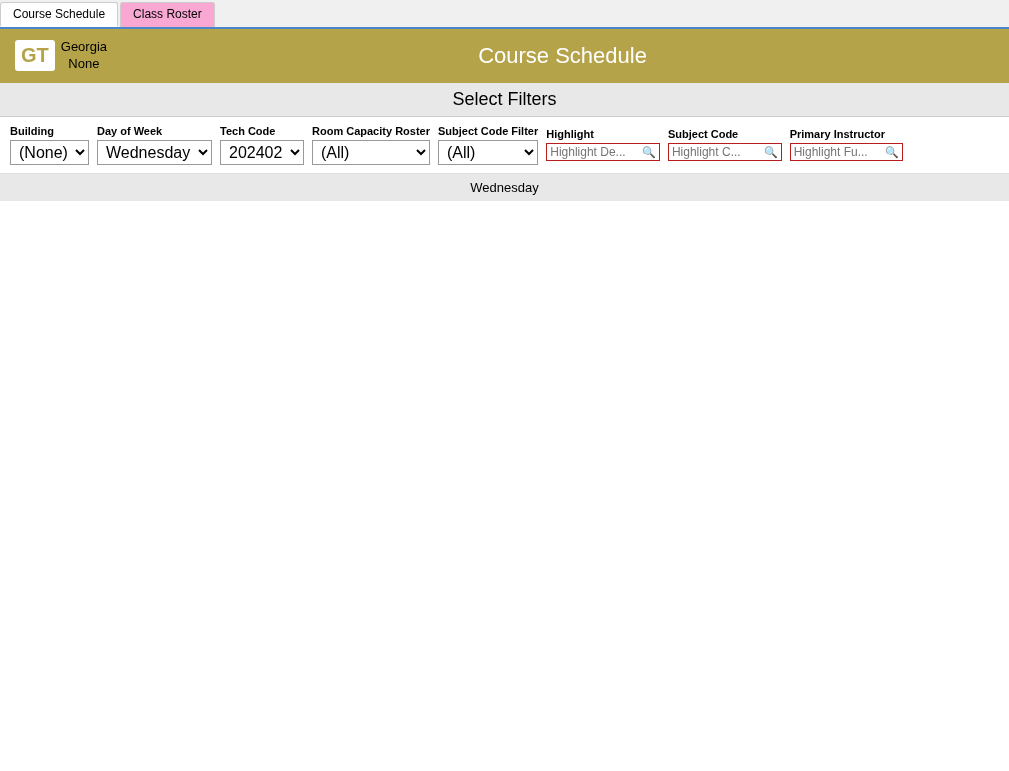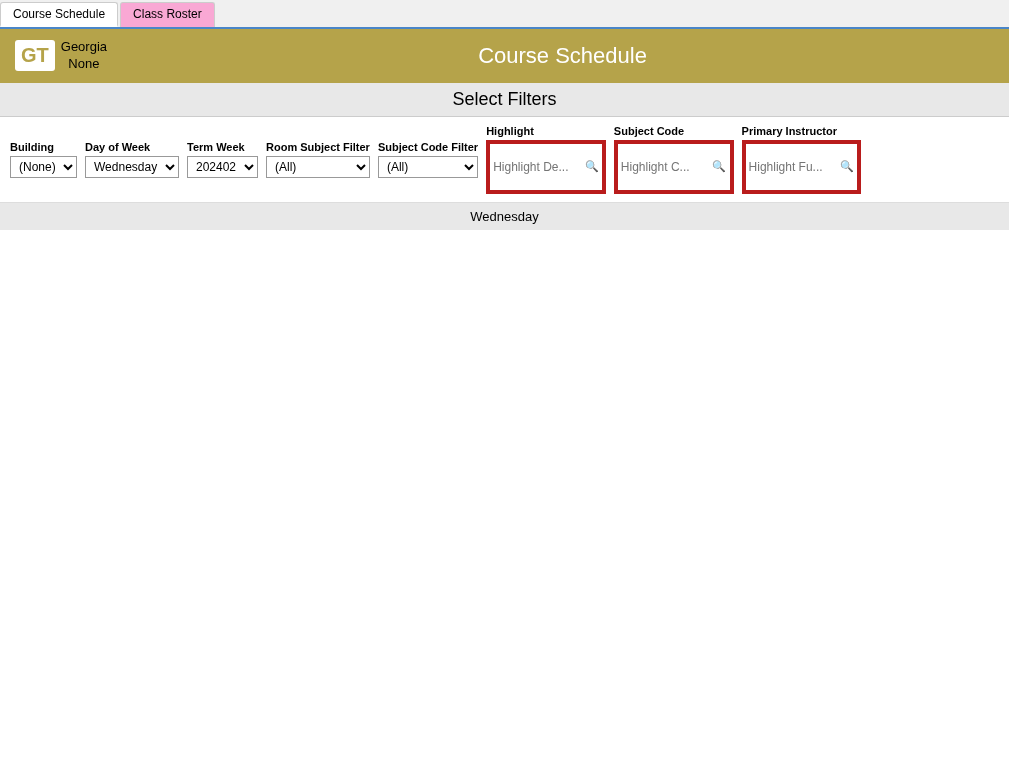--- a/index.html
+++ b/index.html
@@ -105,32 +105,32 @@
       flex-direction: column;
       gap: 3px;
     }
     .filter-label {
       font-size: 11px;
       font-weight: bold;
       color: #000;
       white-space: nowrap;
     }
     .filter-select {
-      font-size: 12px;
+      font-size: 16px;
       padding: 2px 4px;
       border: 1px solid #999;
       background: #fff;
       cursor: pointer;
     }
     .filter-input-wrapper {
       display: flex;
       align-items: center;
-      border: 4px solid #b91c1c;
-      background: #fff;
-      padding: 16px 3px;
+      border: 1px solid #b91c1c;
+      background: #fff;
+      padding: 1px 3px;
     }
     .filter-input {
       border: none;
       outline: none;
       font-size: 12px;
       width: 90px;
       color: #888;
     }
     .search-icon {
       font-size: 11px;
@@ -187,28 +187,28 @@
   </div>
 
   <div class="filter-group">
     <span class="filter-label">Day of Week</span>
     <select class="filter-select">
       <option>Wednesday</option>
     </select>
   </div>
 
   <div class="filter-group">
-    <span class="filter-label">Term Week</span>
+    <span class="filter-label">Tech Code</span>
     <select class="filter-select">
       <option>202402</option>
     </select>
   </div>
 
   <div class="filter-group">
-    <span class="filter-label">Room Subject Filter</span>
+    <span class="filter-label">Room Capacity Roster</span>
     <select class="filter-select">
       <option>(All)</option>
     </select>
   </div>
 
   <div class="filter-group">
     <span class="filter-label">Subject Code Filter</span>
     <select class="filter-select">
       <option>(All)</option>
     </select>

